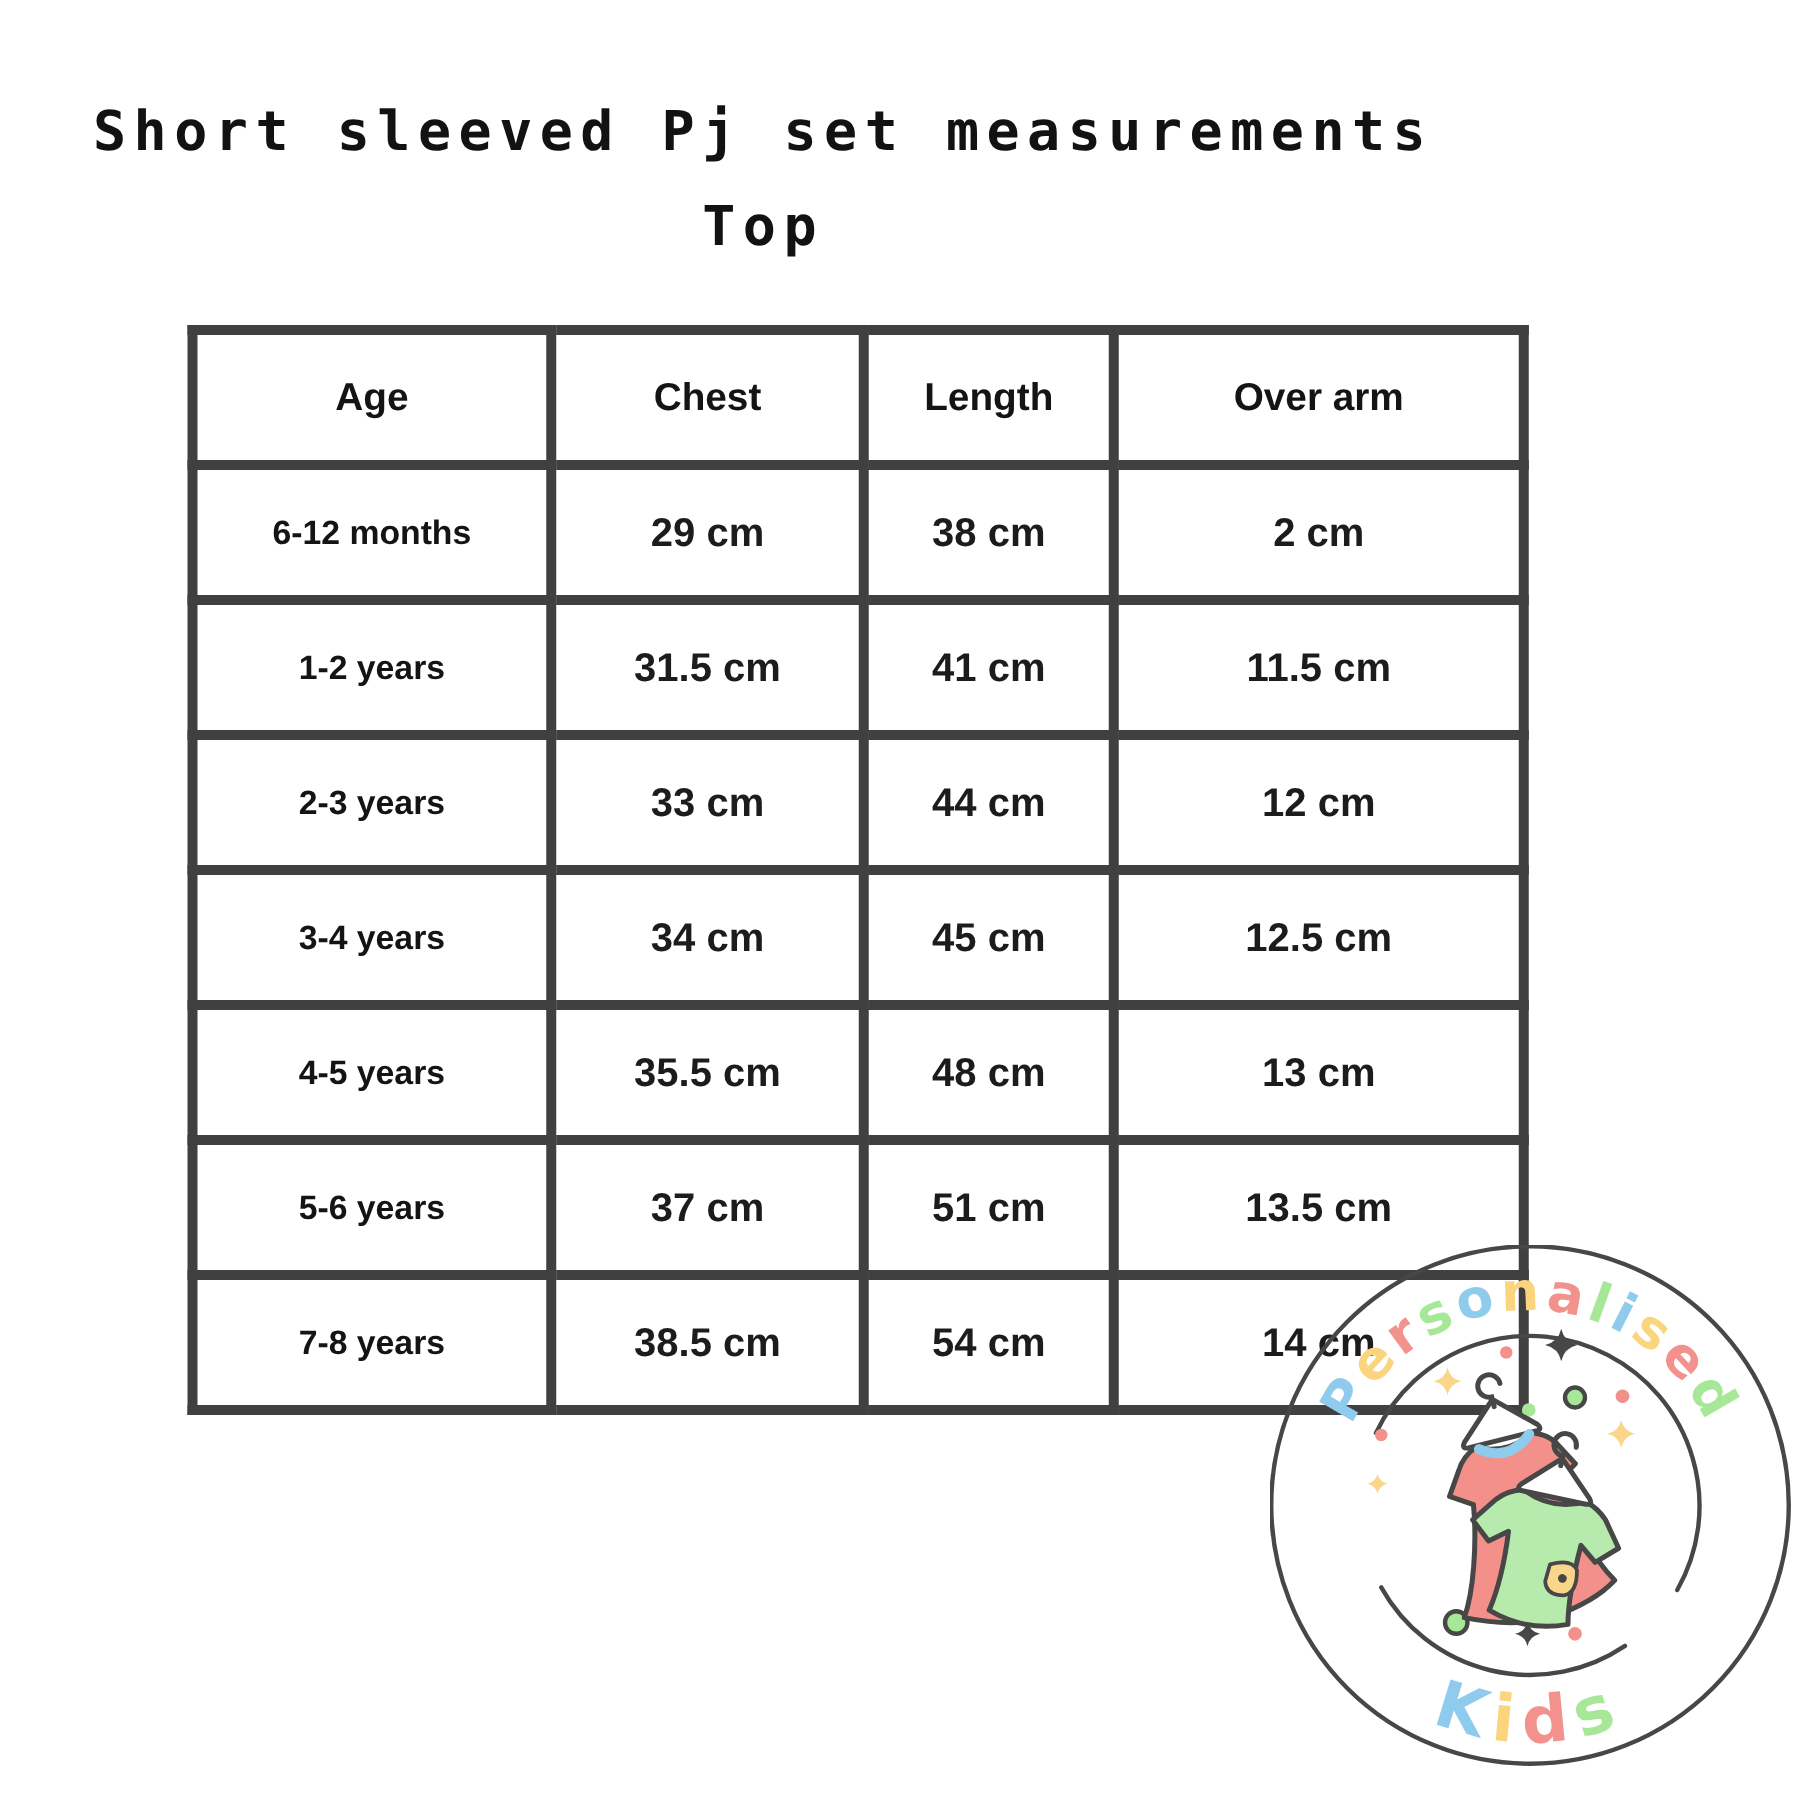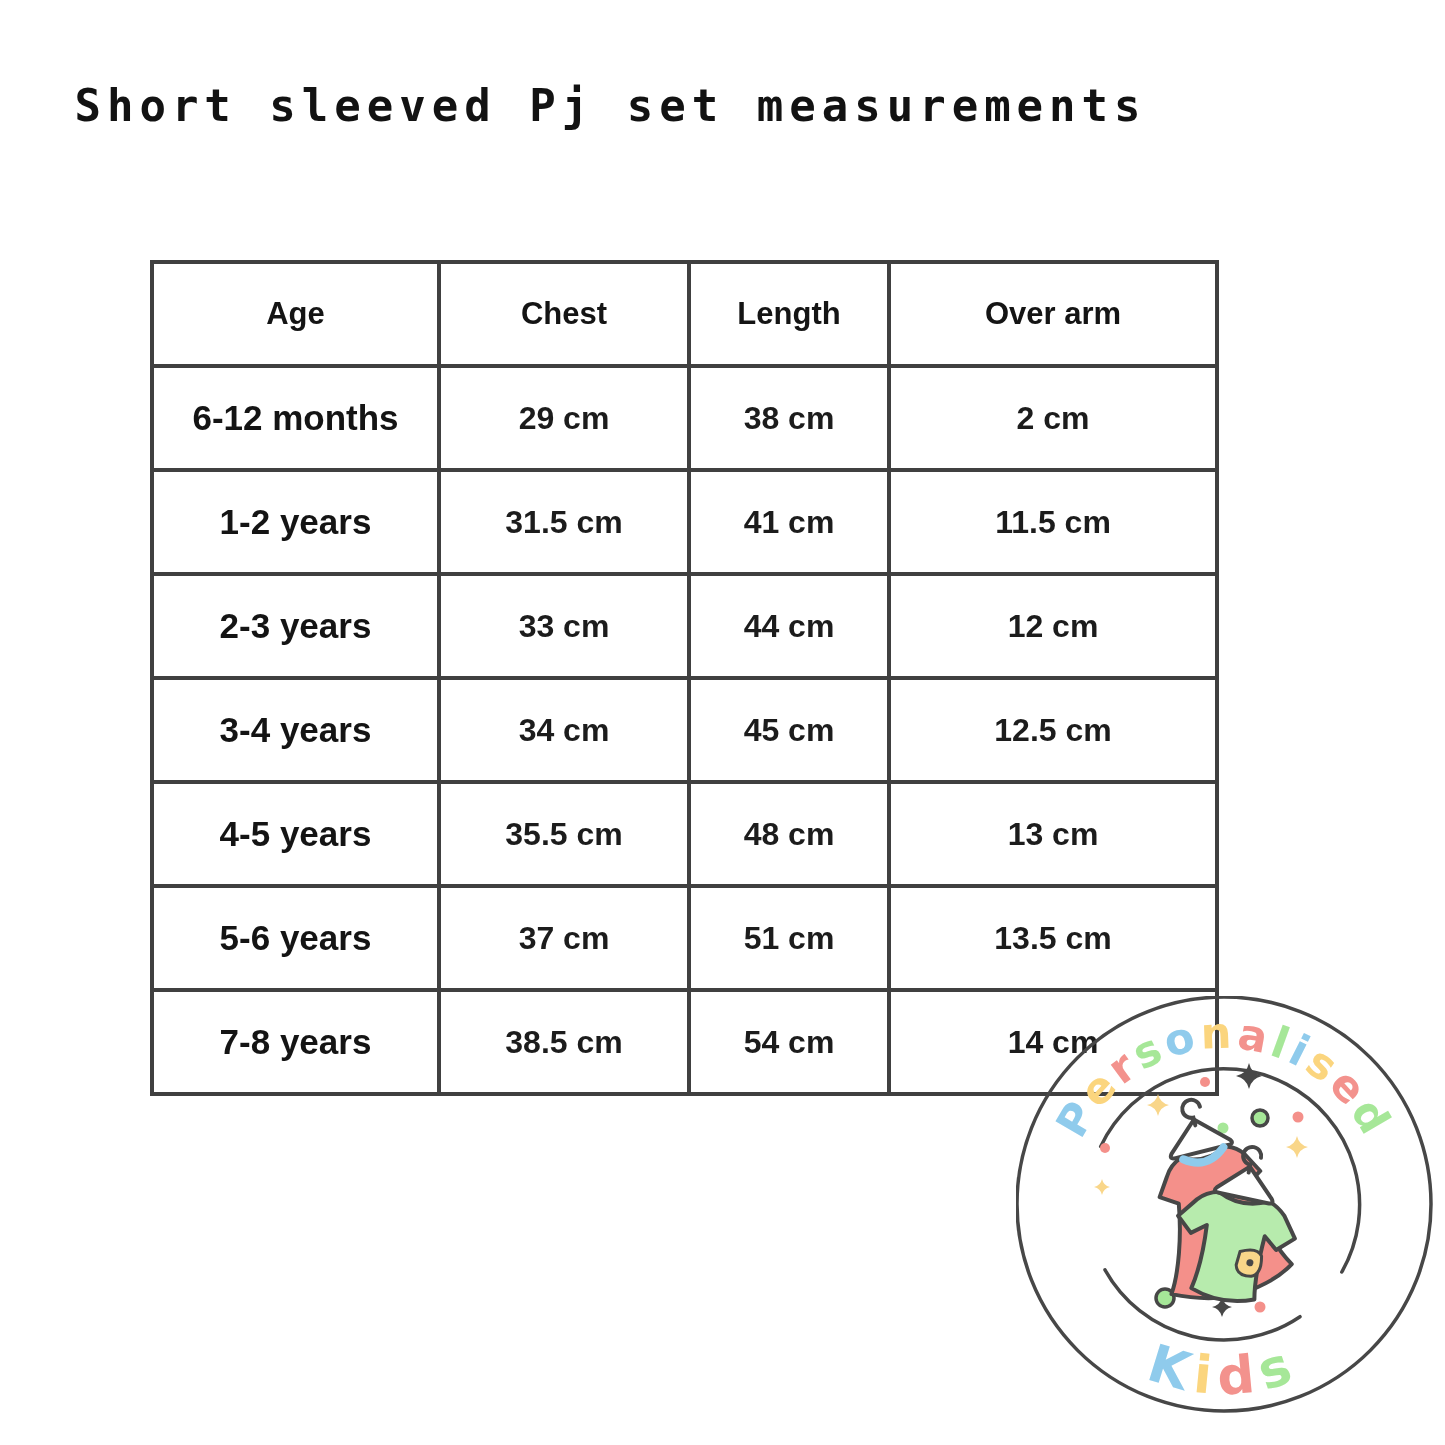--- a/index.html
+++ b/index.html
@@ -13,37 +13,38 @@
     position:absolute;left:0;top:68px;width:1221px;text-align:center;
     font-family:"DejaVu Sans Mono", monospace;
     font-weight:bold;color:#121212;
   }
   .title-line{font-size:44px;line-height:76px;letter-spacing:6px;}
   table.size-table{
     position:absolute;left:150px;top:260px;
     border-collapse:collapse;table-layout:fixed;width:1065px;
   }
   table.size-table td,table.size-table th{
-    border:4px solid #404040;text-align:center;vertical-align:middle;
+    border:8px solid #404040;text-align:center;vertical-align:middle;
     height:100px;padding:0;background:transparent;
   }
   th.hdr{font-size:31px;font-weight:bold;color:#141414;}
-  td.age{font-size:35px;font-weight:bold;color:#141414;}
+  td.age{font-size:27px;font-weight:bold;color:#141414;}
   td.val{font-size:32px;font-weight:bold;color:#1c1c1c;}
   .logo-wrap{position:absolute;left:1016px;top:996px;width:440px;height:440px;}
   .outline{stroke:#474747;fill:none;}
   .ringtext{font-family:"DejaVu Sans", sans-serif;font-weight:bold;}
   .ringtext-top{font-size:43px;letter-spacing:4px;}
   .ringtext-bottom{font-size:52px;letter-spacing:9px;}
 </style>
 </head>
 <body>
 
 <div class="title-block">
   <div class="title-line">Short sleeved Pj set measurements</div>
+  <div class="title-line">Top</div>
 </div>
 
 <table class="size-table">
   <colgroup>
     <col style="width:287px">
       <col style="width:250px">
       <col style="width:200px">
       <col style="width:328px">
   </colgroup>
   <tbody>

